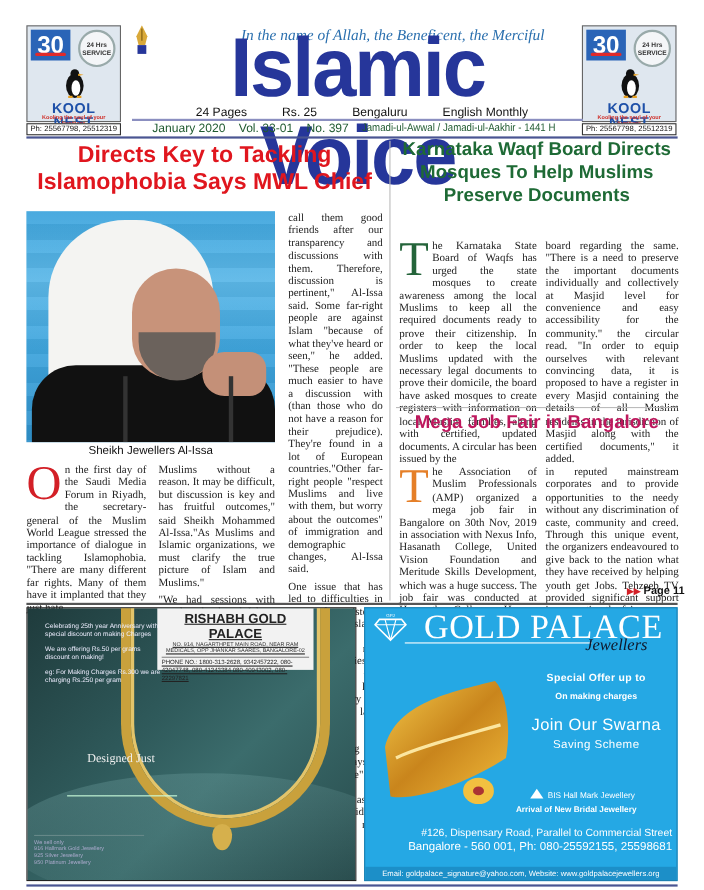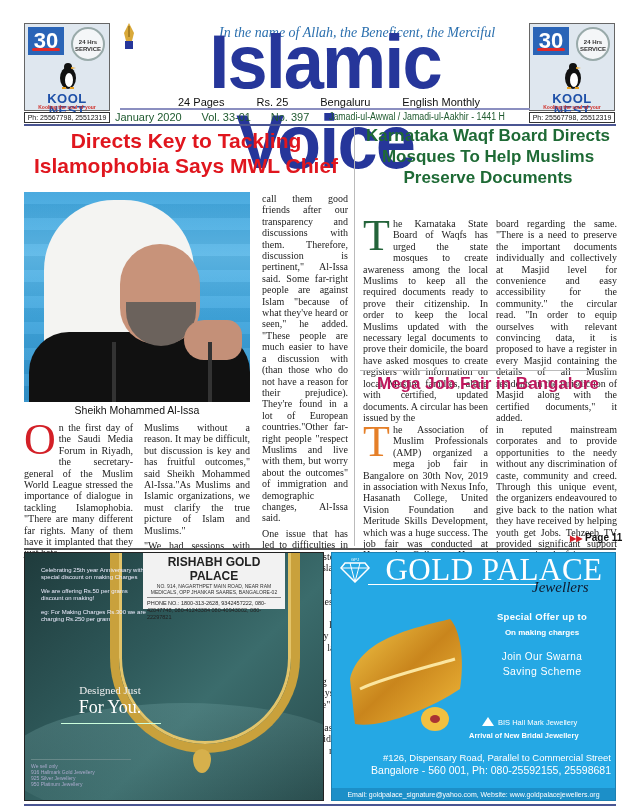--- a/index.html
+++ b/index.html
@@ -19,21 +19,21 @@
   .kn-phone { position: absolute; top: 112px; width: 86px; height: 11px; border: 1px solid #333; font-family: "Liberation Sans", sans-serif; font-size: 7px; line-height: 9px; text-align: center; color: #111; background: #fff; }
   .kn-phone.left { left: 24px; }
   .kn-phone.right { left: 529px; }
 
   .tagline { position: absolute; left: 219px; top: 25px; width: 300px; text-align: left; font-style: italic; font-size: 14px; color: #2a6fae; }
   .pen { position: absolute; left: 123px; top: 23px; width: 12px; height: 26px; }
   .brand { position: absolute; left: 120px; top: 22px; width: 410px; height: 80px; font-family: "Liberation Sans", sans-serif; font-weight: 900; font-size: 76px; color: #26369a; letter-spacing: -2px; line-height: 80px; text-align: center; transform: scaleX(0.95); transform-origin: center; }
   .brand-line { position: absolute; left: 120px; top: 96px; width: 410px; display: flex; justify-content: space-between; padding: 0 50px 0 58px; font-family: "Liberation Sans", sans-serif; font-size: 11px; color: #111; }
   .brand-rule { position: absolute; left: 120px; top: 108px; width: 410px; height: 2px; background: #8b8fc0; }
 
-  .issue-bar { position: absolute; left: 115px; top: 110px; width: 414px; height: 14px; display: flex; justify-content: space-between; font-family: "Liberation Sans", sans-serif; font-size: 11px; color: #1f5a2f; line-height: 14px; gap: 12px; }
+  .issue-bar { position: absolute; left: 115px; top: 110px; width: 414px; height: 14px; display: flex; justify-content: flex-end; font-family: "Liberation Sans", sans-serif; font-size: 11px; color: #1f5a2f; line-height: 14px; gap: 12px; }
   .issue-bar .nar { font-size: 10px; transform: scaleX(0.88); transform-origin: left; white-space: nowrap; }
   .top-rule { position: absolute; left: 24px; top: 124px; width: 592px; height: 2px; background: #4a5592; }
 
   
   .lead-head { position: absolute; left: 24px; top: 128px; width: 324px; text-align: center; font-family: "Liberation Sans", sans-serif; font-weight: bold; color: #e0161e; font-size: 21px; line-height: 25px; }
   .photo { position: absolute; left: 24px; top: 192px; width: 226px; height: 210px; background: linear-gradient(180deg, #3fa5dd 0%, #5cb8e8 30%, #3fa5dd 60%, #2f90c9 100%); overflow: hidden; }
   .photo .stripes { position: absolute; inset: 0; background: repeating-linear-gradient(180deg, rgba(255,255,255,0.06) 0 12px, rgba(0,0,0,0.04) 12px 26px); }
   .photo .cap { position: absolute; left: 5px; right: 0; bottom: 0; height: 70px; background: #111; border-radius: 40px 40px 0 0; }
   .photo .ghutra { position: absolute; left: 20px; top: 8px; width: 150px; height: 180px; background: #f4f4f2; border-radius: 70px 70px 10px 30px; }
   .photo .face { position: absolute; left: 96px; top: 52px; width: 80px; height: 100px; background: #c8937a; border-radius: 40px 40px 36px 36px; }
@@ -58,21 +58,21 @@
   .page-ref { position: absolute; left: 570px; top: 532px; font-family: "Liberation Sans", sans-serif; font-weight: bold; font-size: 10px; color: #111; }
   .page-ref .arr { color: #d32027; font-size: 8px; }
 
   .sec-rule { position: absolute; left: 24px; top: 548px; width: 592px; height: 2px; background: #555; }
 
   
   .ad1 { position: absolute; left: 24px; top: 552px; width: 300px; height: 249px; background: linear-gradient(135deg, #1f3b3c 0%, #2f5a5b 40%, #3b6c6c 60%, #274a4b 100%); overflow: hidden; border: 1px solid #222; }
   .ad1 .drape { position: absolute; left: -20px; top: 150px; width: 360px; height: 120px; background: linear-gradient(170deg, rgba(120,170,170,0.35), rgba(20,50,50,0.1)); border-radius: 50%; }
   .ad1 .necklace { position: absolute; left: 85px; top: -30px; width: 190px; height: 230px; border: 9px solid #c9a13c; border-top: none; border-radius: 0 0 95px 95px; box-shadow: inset 0 0 0 3px #e3c46a; }
   .ad1 .pendant { position: absolute; left: 168px; top: 196px; width: 18px; height: 24px; background: #d6b04c; border-radius: 50% 50% 50% 50% / 40% 40% 60% 60%; }
-  .ad1 .shop-box { position: absolute; left: 118px; top: 0; width: 142px; height: 56px; background: #f2f2f2; padding: 2px 4px; font-family: "Liberation Sans", sans-serif; }
+  .ad1 .shop-box { position: absolute; left: 118px; top: 0; width: 142px; height: 56px; background: #f2f2f2; padding: 2px 4px; font-family: "Liberation Sans", sans-serif; text-decoration: underline; }
   .ad1 .shop-name { font-weight: bold; font-size: 12px; color: #222; text-align: center; }
   .ad1 .shop-addr { font-size: 5px; color: #333; text-align: center; line-height: 6px; border-bottom: 1px solid #888; padding-bottom: 2px; }
   .ad1 .shop-phone { font-size: 5.5px; color: #222; line-height: 7px; margin-top: 2px; }
   .ad1 .promo { position: absolute; left: 16px; top: 14px; width: 110px; font-family: "Liberation Sans", sans-serif; font-size: 6px; line-height: 7.4px; color: #eef; }
   .ad1 .promo p + p { margin-top: 6px; }
   .ad1 .tagline1 { position: absolute; left: 30px; top: 131px; width: 110px; text-align: center; font-family: "Liberation Serif", serif; color: #f0f0f0; font-size: 11px; }
   .ad1 .tagline2 { position: absolute; left: 30px; top: 144px; width: 110px; text-align: center; font-family: "Liberation Serif", serif; color: #ffffff; font-size: 18px; }
   .ad1 .flourish { position: absolute; left: 36px; top: 170px; width: 100px; height: 10px; border-top: 1px solid #cfd; }
   .ad1 .sells { position: absolute; left: 6px; top: 206px; width: 100px; font-family: "Liberation Sans", sans-serif; font-size: 5px; line-height: 6px; color: #aac; border-top: 1px solid #688; padding-top: 3px; }
 
@@ -80,21 +80,21 @@
   .ad2 { position: absolute; left: 331px; top: 552px; width: 285px; height: 249px; background: #25a8e4; overflow: hidden; border: 1px solid #1d7fb0; font-family: "Liberation Sans", sans-serif; }
   .ad2 .gem { position: absolute; left: 8px; top: 4px; width: 30px; height: 26px; }
   .ad2 .gp-title { position: absolute; left: 42px; top: 0px; width: 240px; text-align: center; font-family: "Liberation Serif", serif; font-size: 31px; color: #fff; letter-spacing: 0.5px; line-height: 34px; }
   .ad2 .gp-line { position: absolute; left: 36px; top: 31px; width: 170px; height: 1px; background: #fff; }
   .ad2 .gp-sub { position: absolute; left: 200px; top: 26px; font-family: "Liberation Serif", serif; font-style: italic; font-size: 15px; color: #0f172a; }
   .ad2 .bangle { position: absolute; left: 8px; top: 56px; width: 130px; height: 130px; }
   .ad2 .offer { position: absolute; left: 140px; top: 58px; width: 140px; text-align: center; color: #fff; }
   .ad2 .o1 { font-size: 9.5px; font-weight: bold; letter-spacing: 0.3px; }
   .ad2 .o2 { font-size: 13px; margin-top: 1px; }
   .ad2 .o3 { font-size: 8px; margin-top: 6px; font-weight: bold; text-align: center; }
-  .ad2 .o4 { font-size: 10px; margin-top: 14px; letter-spacing: 0.4px; }
+  .ad2 .o4 { font-size: 15px; margin-top: 14px; letter-spacing: 0.4px; }
   .ad2 .o5 { font-size: 10.5px; margin-top: 3px; letter-spacing: 0.4px; }
   .ad2 .bis { position: absolute; left: 150px; top: 164px; width: 130px; font-size: 7.5px; font-weight: normal; color: #fff; }
   .ad2 .bis .tri { display: inline-block; width: 0; height: 0; border-left: 6px solid transparent; border-right: 6px solid transparent; border-bottom: 9px solid #fff; vertical-align: -1px; margin-right: 4px; }
   .ad2 .bridal { position: absolute; left: 137px; top: 178px; width: 144px; text-align: left; font-size: 7.5px; font-weight: bold; color: #fff; }
   .ad2 .addr1 { position: absolute; left: 0; right: 4px; top: 199px; text-align: right; font-size: 9.5px; color: #fff; }
   .ad2 .addr2 { position: absolute; left: 0; right: 4px; top: 211px; text-align: right; font-size: 10.5px; color: #fff; }
   .ad2 .email { position: absolute; left: 0; right: 0; top: 235px; height: 14px; text-align: center; font-size: 7px; color: #fff; background: #1c8fc8; line-height: 14px; white-space: nowrap; }
 
   .bottom-rule { position: absolute; left: 24px; top: 804px; width: 592px; height: 2px; background: #4a5592; }
 </style>
@@ -159,21 +159,21 @@
 <div class="photo">
   <div class="stripes"></div>
   <div class="ghutra"></div>
   <div class="cap"></div>
   <div class="face"></div>
   <div class="beard"></div>
   <div class="hand"></div>
   <div class="mic" style="left:88px"></div>
   <div class="mic" style="left:184px"></div>
 </div>
-<div class="caption">Sheikh Mohammed Al-Issa</div>
+<div class="caption">Sheikh Jewellers Al-Issa</div>
 
 <div class="col" style="left:24px; top:422px; width:109px;">
   <p><span class="dropcap dc-red">O</span><span>n the first day of the Saudi Media Forum in Riyadh, the secretary-general of the Muslim World League stressed the importance of dialogue in tackling Islamophobia. "There are many different far rights. Many of them have it implanted that they just hate</span></p>
 </div>
 <div class="col" style="left:144px; top:422px; width:106px;">
   <p>Muslims without a reason. It may be difficult, but discussion is key and has fruitful outcomes," said Sheikh Mohammed Al-Issa."As Muslims and Islamic organizations, we must clarify the true picture of Islam and Muslims."</p>
   <p>"We had sessions with people who hated Islam, but now we</p>
 </div>
 <div class="col" style="left:262px; top:193px; width:86px;">
   <p>call them good friends after our transparency and discussions with them. Therefore, discussion is pertinent," Al-Issa said. Some far-right people are against Islam "because of what they've heard or seen," he added. "These people are much easier to have a discussion with (than those who do not have a reason for their prejudice). They're found in a lot of European countries."Other far-right people "respect Muslims and live with them, but worry about the outcomes" of immigration and demographic changes, Al-Issa said.</p>
@@ -210,21 +210,20 @@
     <div class="shop-name">RISHABH GOLD PALACE</div>
     <div class="shop-addr">NO. 914, NAGARTHPET MAIN ROAD, NEAR RAM MEDICALS, OPP JHANKAR SAARES, BANGALORE-02</div>
     <div class="shop-phone">PHONE NO.: 1800-313-2628, 9342457222, 080-42047748, 080-41243384 080-40943002, 080-22297821</div>
   </div>
   <div class="promo">
     <p>Celebrating 25th year Anniversary with special discount on making Charges</p>
     <p>We are offering Rs.50 per grams discount on making!</p>
     <p>eg: For Making Charges Rs.300 we are charging Rs.250 per gram</p>
   </div>
   <div class="tagline1">Designed Just</div>
-  <div class="tagline2">For You.</div>
   <div class="flourish"></div>
   <div class="sells">
     <div>We sell only</div>
     <div>916 Hallmark Gold Jewellery</div>
     <div>925 Silver Jewellery</div>
     <div>950 Platinum Jewellery</div>
   </div>
 </div>
 
 <div class="ad2">

